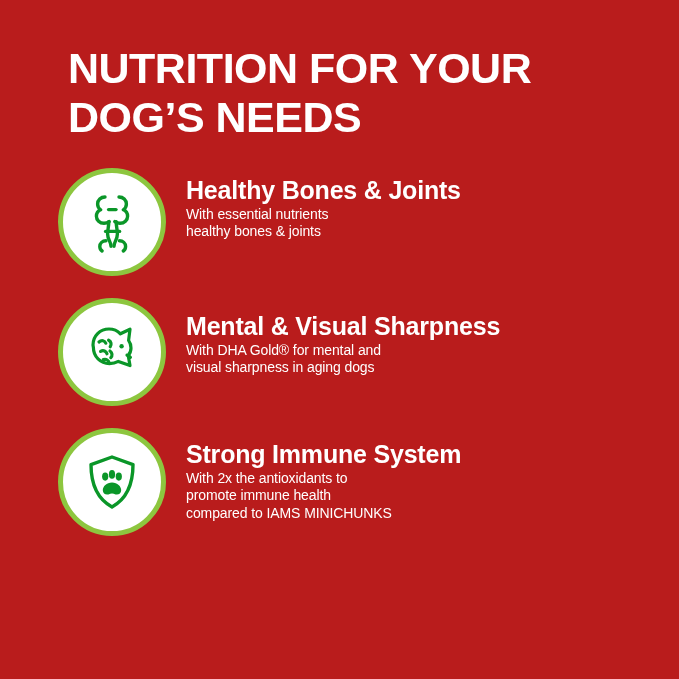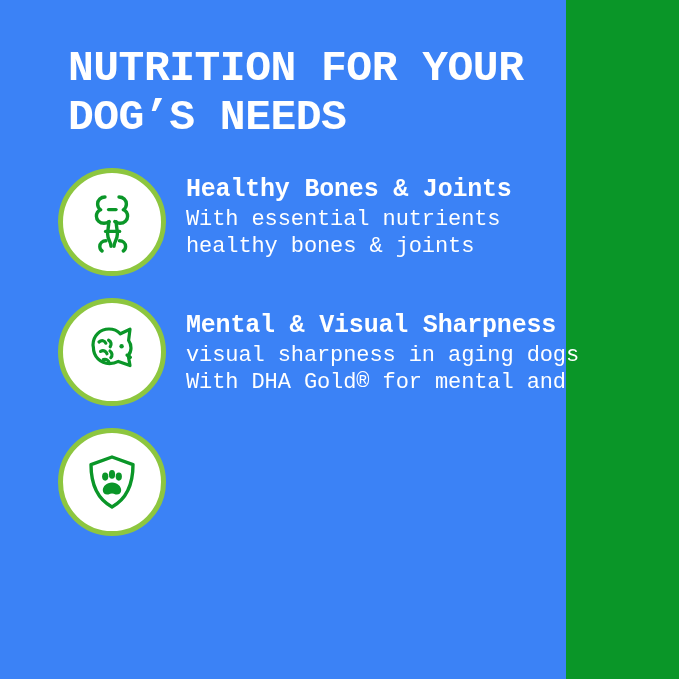--- a/index.html
+++ b/index.html
@@ -8,25 +8,24 @@
   }
   body {
     width: 679px;
     height: 679px;
     background: #0a9628;
     font-family: "Liberation Sans", sans-serif;
     overflow: hidden;
   }
   .page {
     position: relative;
-    width: 566px;
+    width: 679px;
     height: 679px;
-    background: #3b82f6;
+    background: #b91c1c;
     box-sizing: border-box;
-    font-family: Liberation Mono, monospace;
   }
   .headline {
     position: absolute;
     left: 68px;
     top: 44px;
     width: 560px;
     color: #ffffff;
     font-size: 43px;
     font-weight: bold;
     line-height: 1.14;
@@ -82,21 +81,21 @@
   .benefit-title {
     color: #ffffff;
     font-size: 25px;
     font-weight: bold;
     line-height: 1.12;
     margin-bottom: 2px;
     letter-spacing: -0.2px;
   }
   .benefit-desc {
     color: #ffffff;
-    font-size: 22px;
+    font-size: 14px;
     font-weight: normal;
     line-height: 1.24;
     letter-spacing: -0.1px;
   }
   .benefit-desc .line {
     display: block;
     white-space: nowrap;
   }
   
   .benefit.b1 { margin-bottom: 22px; }
@@ -155,22 +154,22 @@
               <path d="M28.4 44.6c2.8-1 5.4.8 5.8 3.6"></path>
               <circle cx="46.6" cy="31.2" r="2.2" fill="#0a9628" stroke="none"></circle>
               <path d="M52 40.2c1.6.4 2.8 1.2 3.4 2.2"></path>
             </g>
           </svg>
         </div>
       </div>
       <div class="text-col">
         <div class="benefit-title">Mental &amp; Visual Sharpness</div>
         <div class="benefit-desc">
+          <span class="line">With DHA Gold® for mental and</span>
           <span class="line">visual sharpness in aging dogs</span>
-          <span class="line">With DHA Gold® for mental and</span>
         </div>
       </div>
     </div>
 
     <div class="benefit b3">
       <div class="icon-wrap">
         <div class="icon-circle"></div>
         <div class="icon-glyph">
           <svg width="74" height="74" viewBox="0 0 74 74" fill="none" xmlns="http://www.w3.org/2000/svg">
             <g stroke="#0a9628" stroke-width="3.4" stroke-linecap="round" stroke-linejoin="round" fill="none">
@@ -178,16 +177,24 @@
               <g fill="#0a9628" stroke="none">
                 <ellipse cx="30.2" cy="31.6" rx="3.1" ry="4.1"></ellipse>
                 <ellipse cx="37" cy="29.4" rx="3.1" ry="4.3"></ellipse>
                 <ellipse cx="43.8" cy="31.6" rx="3.1" ry="4.1"></ellipse>
                 <path d="M37 37.4c5.4 0 9.2 3.8 9.2 7.8 0 3.2-2.8 5-5.6 4.2 -1.4-.4-2.4-.8-3.6-.8s-2.2.4-3.6.8c-2.8.8-5.6-1-5.6-4.2 0-4 3.8-7.8 9.2-7.8z"></path>
               </g>
             </g>
           </svg>
         </div>
       </div>
+      <div class="text-col">
+        <div class="benefit-title">Strong Immune System</div>
+        <div class="benefit-desc">
+          <span class="line">With 2x the antioxidants to</span>
+          <span class="line">promote immune health</span>
+          <span class="line">compared to IAMS MINICHUNKS</span>
+        </div>
+      </div>
     </div>
 
   </div>
 </div>
 
 </body></html>

